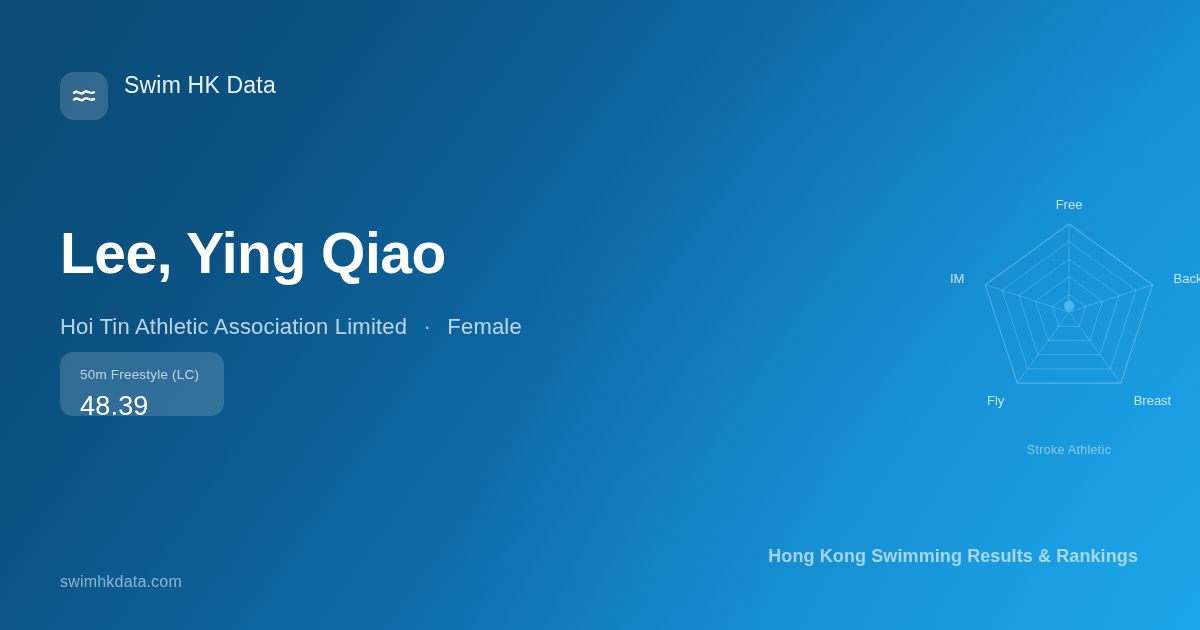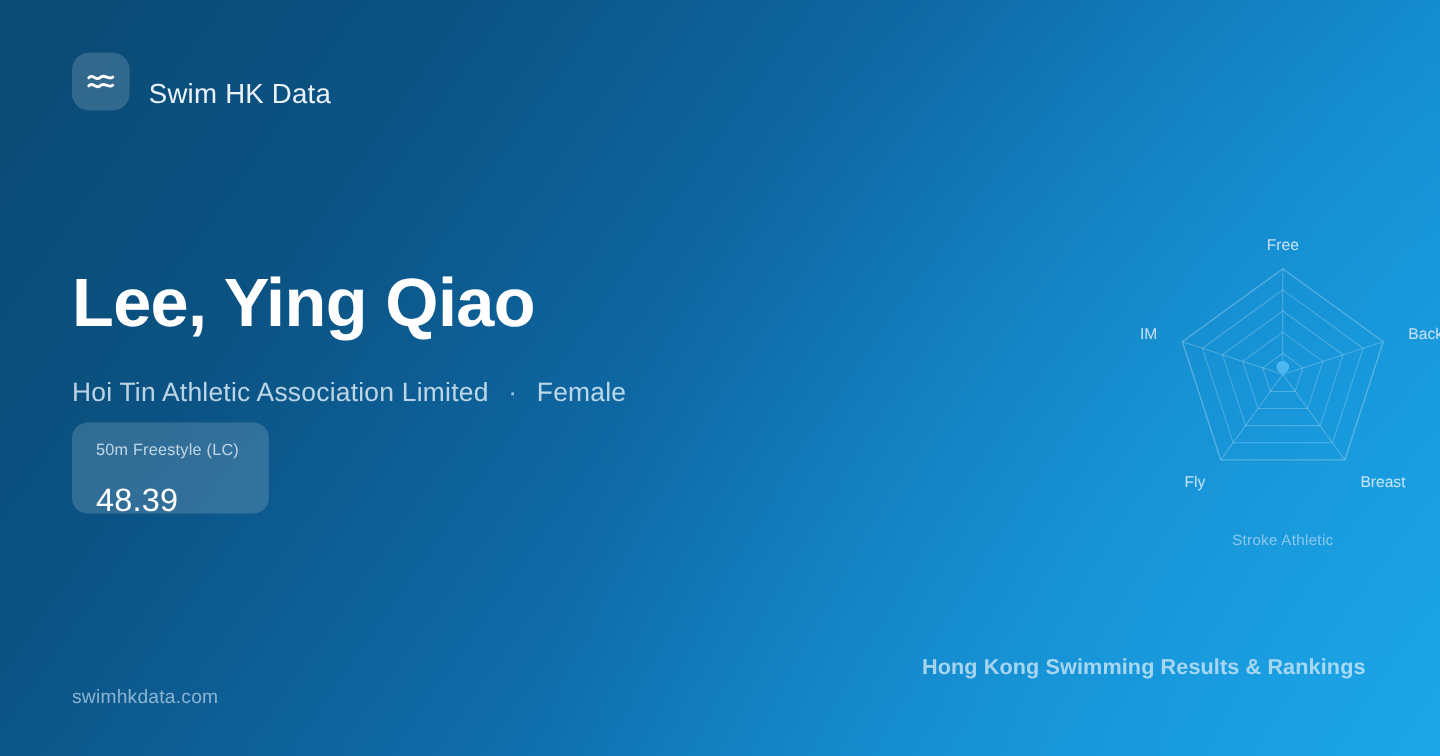--- a/index.html
+++ b/index.html
@@ -21,23 +21,23 @@
     position: absolute;
     inset: 0;
     background: radial-gradient(circle at 108% 104%, rgba(35,170,233,0.55) 0%, rgba(35,170,233,0.0) 58%);
     pointer-events: none;
   }
 
   
   .brand {
     position: absolute;
     left: 60px;
-    top: 44px;
+    top: 72px;
     display: flex;
-    align-items: flex-end;
+    align-items: flex-start;
     gap: 16px;
     z-index: 3;
   }
   .brand-logo {
     width: 48px;
     height: 48px;
     border-radius: 14px;
     background: rgba(255,255,255,0.16);
     display: flex;
     align-items: center;
@@ -81,35 +81,35 @@
     margin: 0 10px;
     color: rgba(226,240,250,0.7);
   }
 
   
   .stat-card {
     position: absolute;
     left: 60px;
     top: 352px;
     width: 164px;
-    height: 76px;
+    height: 64px;
     box-sizing: border-box;
     padding: 15px 18px 0 20px;
     border-radius: 13px;
     background: rgba(255,255,255,0.155);
     z-index: 3;
   }
   .stat-label {
     color: rgba(229,241,250,0.78);
     font-size: 13.5px;
     letter-spacing: 0.2px;
     white-space: nowrap;
   }
   .stat-value {
-    margin-top: 21px;
+    margin-top: 10px;
     color: #ffffff;
     font-size: 27px;
     font-weight: 400;
     letter-spacing: 0.2px;
     line-height: 1.05;
   }
 
   
   .radar-wrap {
     position: absolute;

